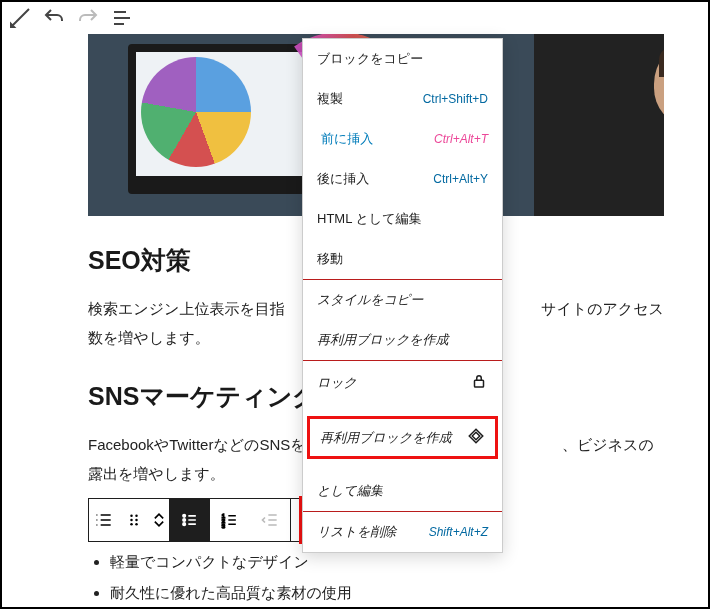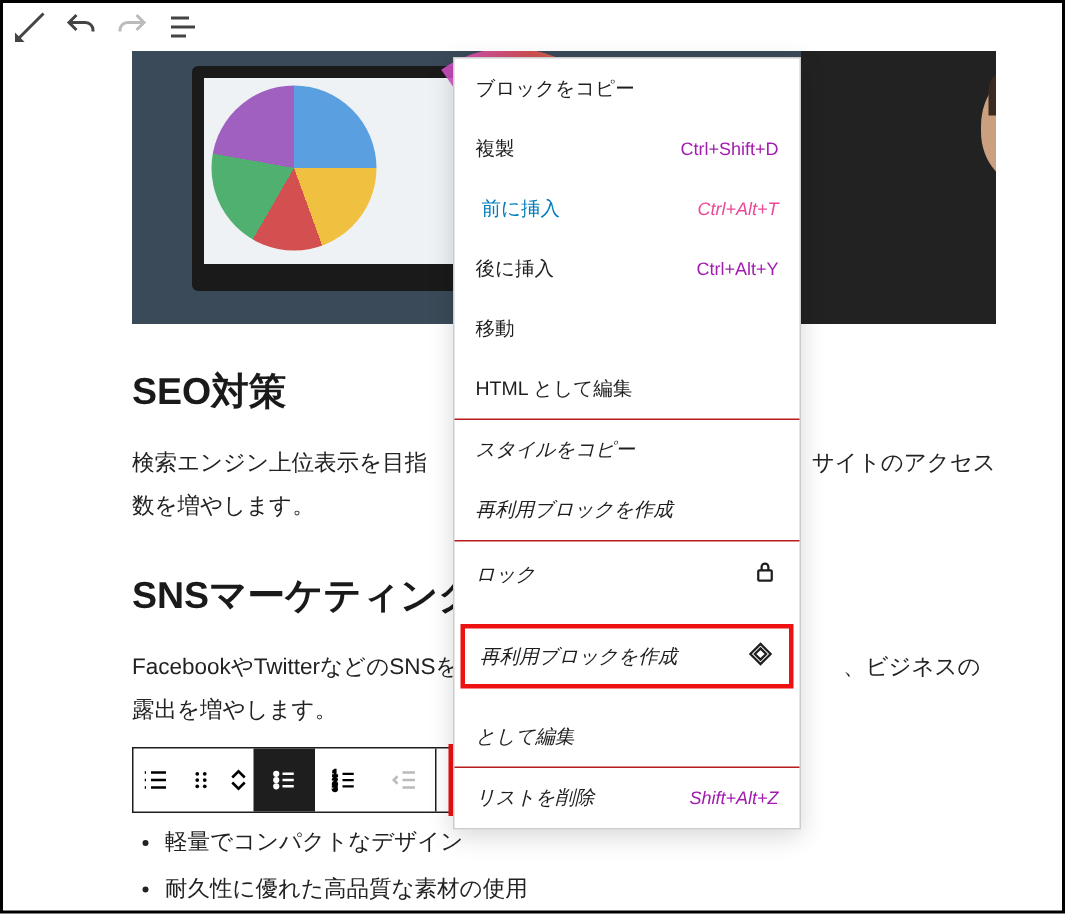--- a/index.html
+++ b/index.html
@@ -142,37 +142,37 @@
     left: 338px;
     top: 507px;
     font-size: 15px;
   }
 
   
   .dropdown {
     position: absolute;
     left: 300px;
     top: 36px;
-    width: 232px;
+    width: 201px;
     background: #fff;
     border: 1px solid #ccc;
     box-shadow: 0 4px 16px rgba(0,0,0,0.16);
     font-size: 13px;
     color: #1e1e1e;
   }
   .dd-section + .dd-section { border-top: 1px solid #b91c1c; font-style: italic; }
   .dd-item {
     padding: 11px 14px;
     display: flex;
     justify-content: space-between;
     align-items: center;
     cursor: pointer;
     white-space: nowrap;
   }
-  .dd-item .shortcut { color: #a21caf; font-size: 12px; }
+  .dd-item .shortcut { color: #0369a1; font-size: 12px; }
   .dd-item.hover { color: #007cba; padding-left: 18px; }
   .dd-item.hover .shortcut { color: #ec4899; font-style: italic; }
   .dd-highlight {
     border: 3px solid #e11;
     margin: 12px 4px;
     padding: 8px 10px;
   }
   .dd-icon { width: 18px; height: 18px; }
 
 </style>
@@ -305,24 +305,24 @@
     </div>
     <div class="dd-item hover">
       <span>前に挿入</span>
       <span class="shortcut">Ctrl+Alt+T</span>
     </div>
     <div class="dd-item">
       <span>後に挿入</span>
       <span class="shortcut">Ctrl+Alt+Y</span>
     </div>
     <div class="dd-item">
+      <span>HTML として編集</span>
+    </div>
+    <div class="dd-item">
       <span>移動</span>
-    </div>
-    <div class="dd-item">
-      <span>HTML として編集</span>
     </div>
   </div>
   <div class="dd-section">
     <div class="dd-item">
       <span>スタイルをコピー</span>
     </div>
     <div class="dd-item">
       <span>再利用ブロックを作成</span>
     </div>
   </div>

